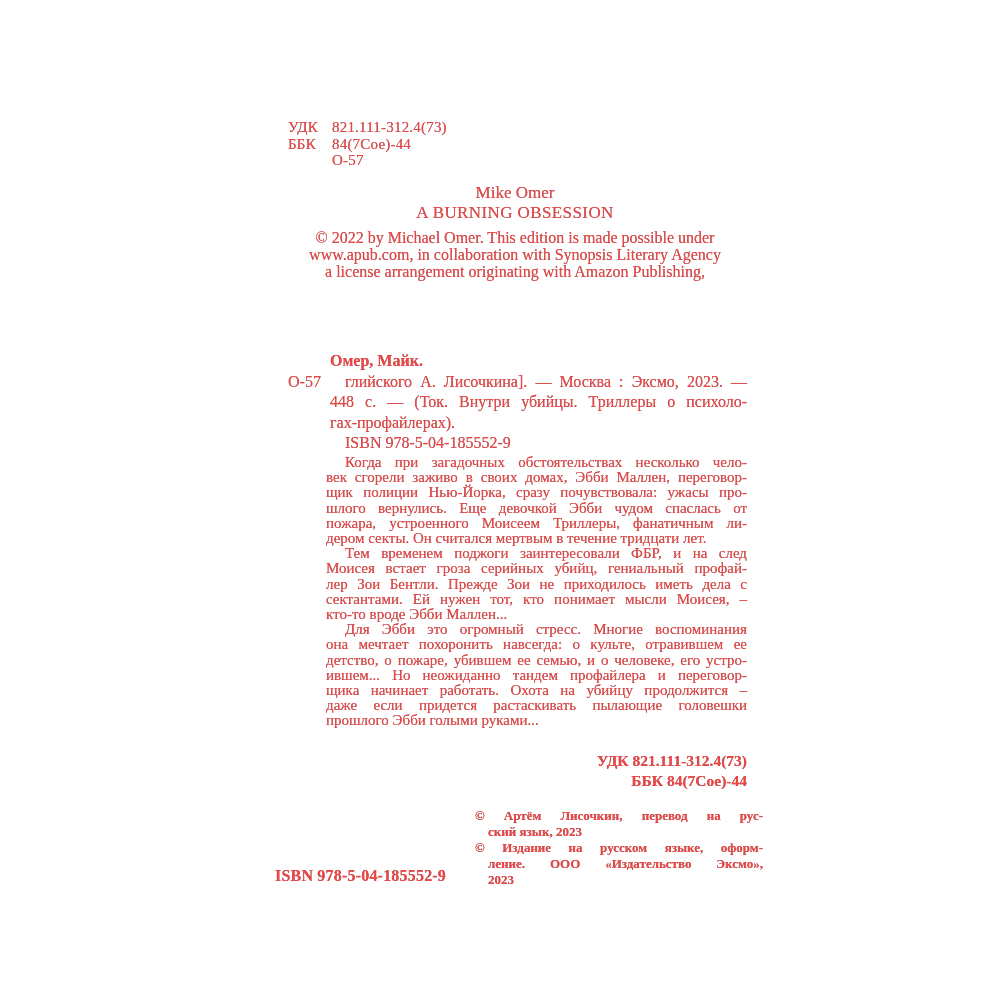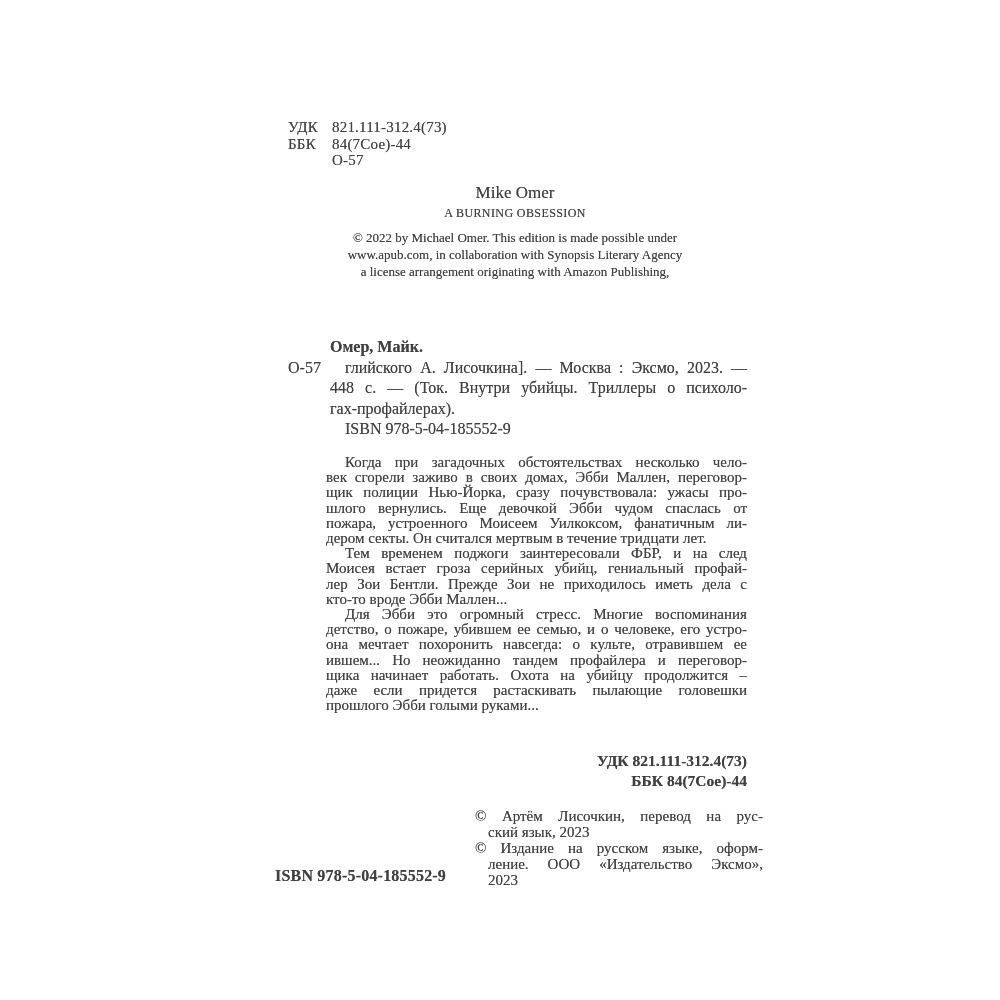--- a/index.html
+++ b/index.html
@@ -9,21 +9,21 @@
     height: 1000px;
     background: #ffffff;
     overflow: hidden;
   }
   .page {
     position: relative;
     width: 1000px;
     height: 1000px;
     background: #ffffff;
     font-family: "Liberation Serif", "DejaVu Serif", serif;
-    color: #404040;
+    color: #ef4444;
     text-shadow: 0 0 0.4px rgba(29,29,27,0.55);
   }
   
   .top-codes {
     position: absolute;
     left: 288px;
     top: 119px;
     font-size: 15px;
     line-height: 16.5px;
     letter-spacing: 0.2px;
@@ -32,28 +32,28 @@
   .top-codes .lbl { display: inline-block; width: 44px; }
   
   .header-en {
     position: absolute;
     left: 283px;
     top: 183px;
     width: 464px;
     text-align: center;
   }
   .header-en .author    { font-size: 17px; line-height: 20px; }
-  .header-en .title     { font-size: 12px; line-height: 20px; letter-spacing: 0.4px; margin-bottom: 6px; }
-  .header-en .license   { font-size: 13px; line-height: 17px; }
+  .header-en .title     { font-size: 17px; line-height: 20px; letter-spacing: 0.4px; margin-bottom: 6px; }
+  .header-en .license   { font-size: 16px; line-height: 17px; }
   .header-en .license .ln { text-align: center; }
   
   .record {
     position: absolute;
     left: 288px;
-    top: 337px;
+    top: 351px;
     width: 459px;
     font-size: 16px;
     line-height: 20.5px;
   }
   .rec-author {
     font-weight: bold;
     margin-left: 42px;
   }
   .rec-code {
     position: absolute;
@@ -87,22 +87,22 @@
     font-size: 15.5px;
     line-height: 20px;
   }
   .codes-bottom .ln { text-align: right; }
   
   .copyright {
     position: absolute;
     left: 475px;
     top: 808px;
     width: 288px;
-    font-weight: normal;
-    font-size: 15px;
+    font-weight: bold;
+    font-size: 13px;
     line-height: 16px;
   }
   .copyright .entry .ln { margin-left: 13px; text-align: justify; text-align-last: justify; }
   .copyright .entry .ln:first-child { margin-left: 0; }
   .copyright .entry .ln:last-child { text-align-last: left; }
   
   .isbn-bottom {
     position: absolute;
     left: 275px;
     top: 866px;
@@ -149,33 +149,34 @@
       </div>
     <div class="rec-isbn">ISBN 978-5-04-185552-9</div>
   </div>
 
   <div class="annotation">
     <div class="para">
         <div class="ln">Когда при загадочных обстоятельствах несколько чело-</div>
         <div class="ln">век сгорели заживо в своих домах, Эбби Маллен, переговор-</div>
         <div class="ln">щик полиции Нью-Йорка, сразу почувствовала: ужасы про-</div>
         <div class="ln">шлого вернулись. Еще девочкой Эбби чудом спаслась от</div>
-        <div class="ln">пожара, устроенного Моисеем Уилкоксом, фанатичным ли-</div>
+        <div class="ln">пожара, устроенного Моисеем Триллеры, фанатичным ли-</div>
         <div class="ln">дером секты. Он считался мертвым в течение тридцати лет.</div>
       </div>
     <div class="para">
         <div class="ln">Тем временем поджоги заинтересовали ФБР, и на след</div>
         <div class="ln">Моисея встает гроза серийных убийц, гениальный профай-</div>
         <div class="ln">лер Зои Бентли. Прежде Зои не приходилось иметь дела с</div>
+        <div class="ln">сектантами. Ей нужен тот, кто понимает мысли Моисея, –</div>
         <div class="ln">кто-то вроде Эбби Маллен...</div>
       </div>
     <div class="para">
         <div class="ln">Для Эбби это огромный стресс. Многие воспоминания</div>
+        <div class="ln">она мечтает похоронить навсегда: о культе, отравившем ее</div>
         <div class="ln">детство, о пожаре, убившем ее семью, и о человеке, его устро-</div>
-        <div class="ln">она мечтает похоронить навсегда: о культе, отравившем ее</div>
         <div class="ln">ившем... Но неожиданно тандем профайлера и переговор-</div>
         <div class="ln">щика начинает работать. Охота на убийцу продолжится –</div>
         <div class="ln">даже если придется растаскивать пылающие головешки</div>
         <div class="ln">прошлого Эбби голыми руками...</div>
       </div>
   </div>
 
   <div class="codes-bottom">
       <div class="ln">УДК 821.111-312.4(73)</div>
       <div class="ln">ББК 84(7Сое)-44</div>

